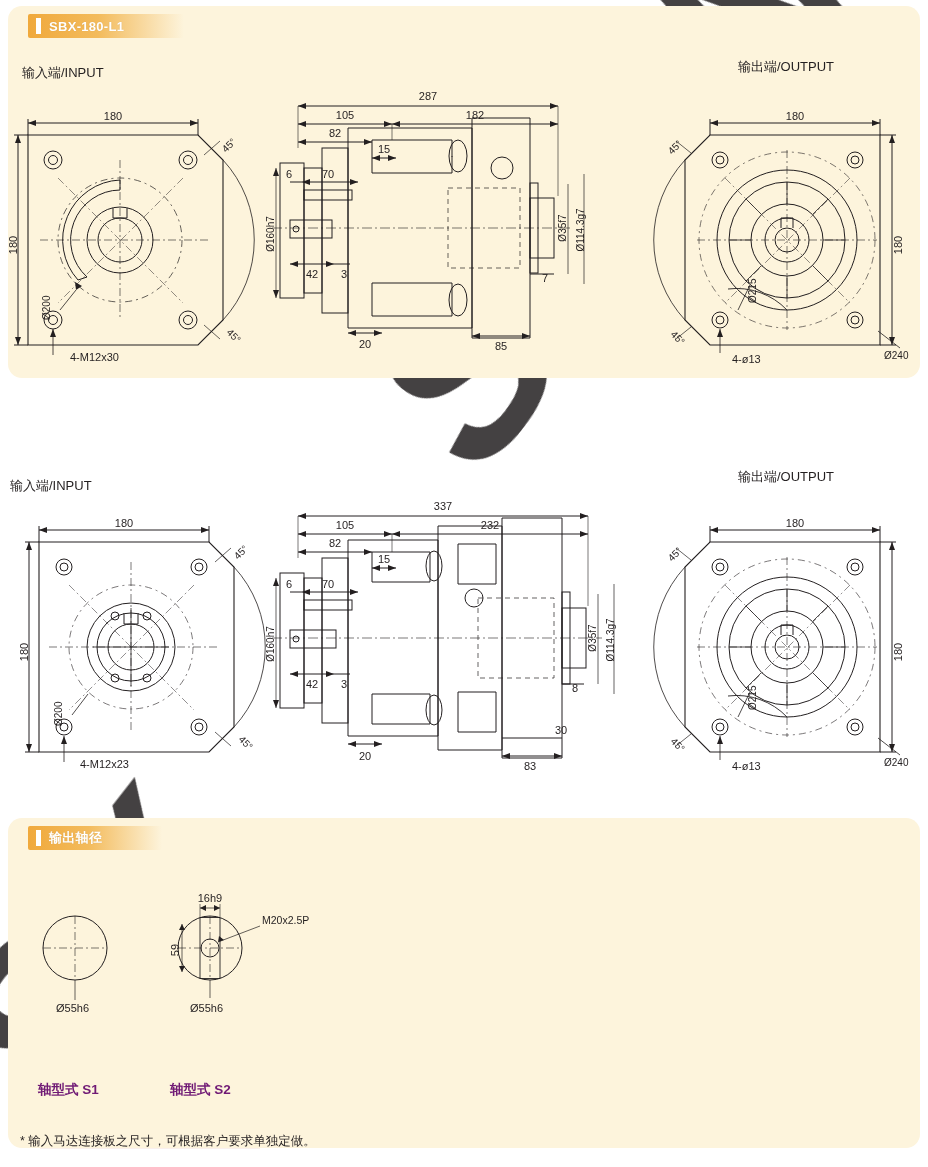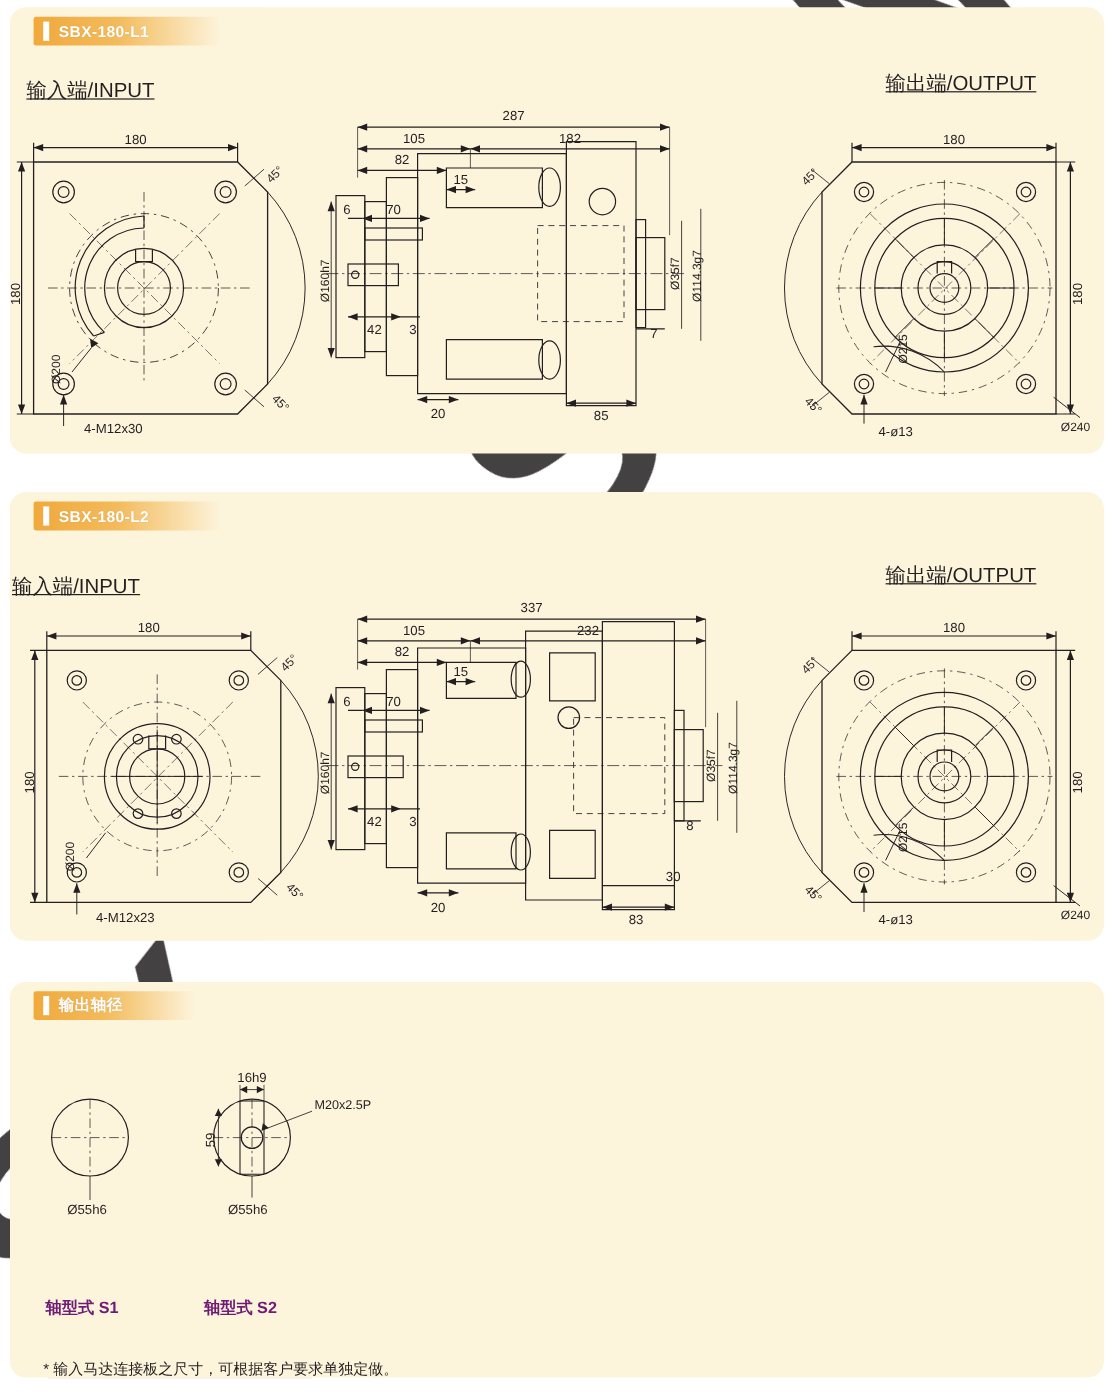--- a/index.html
+++ b/index.html
@@ -51,34 +51,32 @@
   .tag .tag-text {
     color: #ffffff;
     font-weight: bold;
     font-size: 13px;
     letter-spacing: .3px;
     white-space: nowrap;
     text-shadow: 0 0 1px rgba(0,0,0,.15);
   }
   .hdr {
     position: absolute;
-    font-size: 17px;
+    font-size: 13px;
     color: #231f20;
     white-space: nowrap;
-    text-decoration: underline;
   }
   .note {
     position: absolute;
     left: 20px;
     top: 1133px;
     font-size: 12.5px;
     color: #231f20;
     z-index: 2;
     white-space: nowrap;
-    margin-left: 16px;
   }
   .shaft-label {
     position: absolute;
     font-size: 13.5px;
     font-weight: bold;
     color: #701a75;
     white-space: nowrap;
   }
   svg { display: block; }
   .draw { position: absolute; z-index: 2; }
@@ -321,26 +319,20 @@
       <text x="145" y="15" text-anchor="middle">180</text>
       <text x="252" y="140" text-anchor="middle" transform="rotate(-90 252 140)">180</text>
       <text x="106" y="198" font-size="10" transform="rotate(-90 106 198)">Ø215</text>
       <text x="82" y="258" font-size="11">4-ø13</text>
       <text x="234" y="254" font-size="10">Ø240</text>
       <text x="22" y="50" font-size="10" transform="rotate(-45 22 50)">45°</text>
       <text x="20" y="230" font-size="10" transform="rotate(45 20 230)">45°</text>
     </g>
   </svg>
 
-  <div class="panel" id="panel-l2">
-    <div class="tag">
-      <span class="bar"></span>
-      <span class="tag-text">SBX-180-L2</span>
-    </div>
-  </div>
 
   <div class="hdr" style="left:10px; top:477px; z-index:3;">输入端/INPUT</div>
   <div class="hdr" style="left:738px; top:468px; z-index:3;">输出端/OUTPUT</div>
 
   <svg class="draw" style="left:14px; top:512px;" width="270" height="265" viewBox="0 0 270 265">
     <g fill="none" stroke="#231f20" stroke-width="1">
       <path d="M25 30 L195 30 L220 55 L220 215 L195 240 L25 240 Z" stroke-width="1.1"></path>
       <circle cx="50" cy="55" r="8"></circle>
         <circle cx="50" cy="55" r="4"></circle>
       <circle cx="185" cy="55" r="8"></circle>

